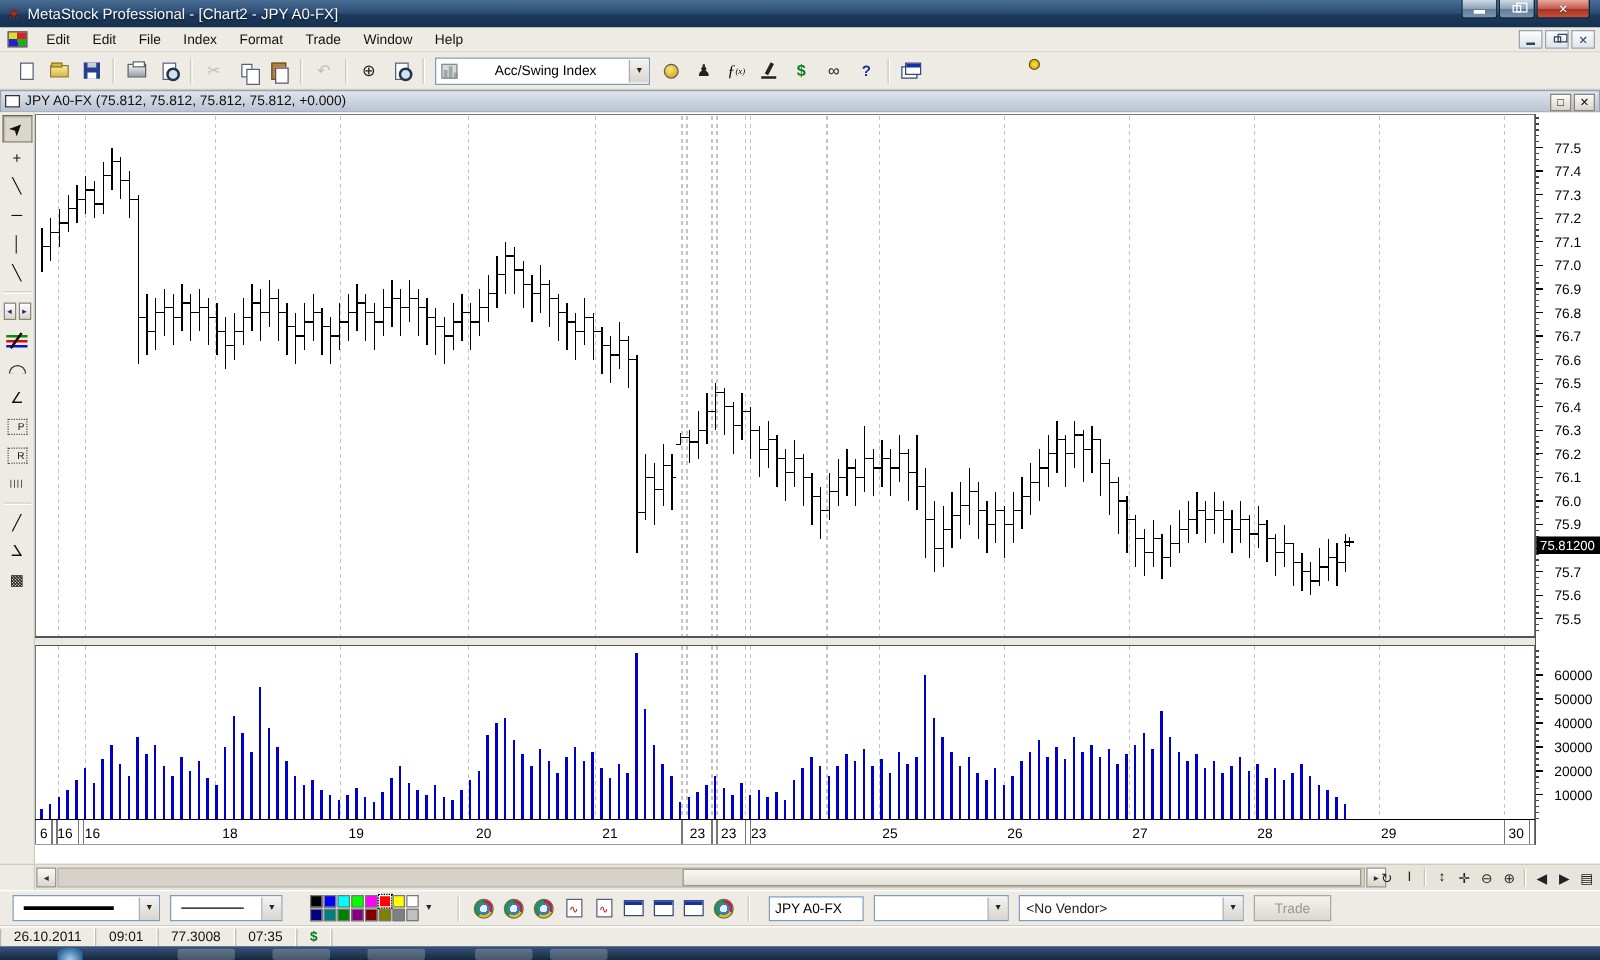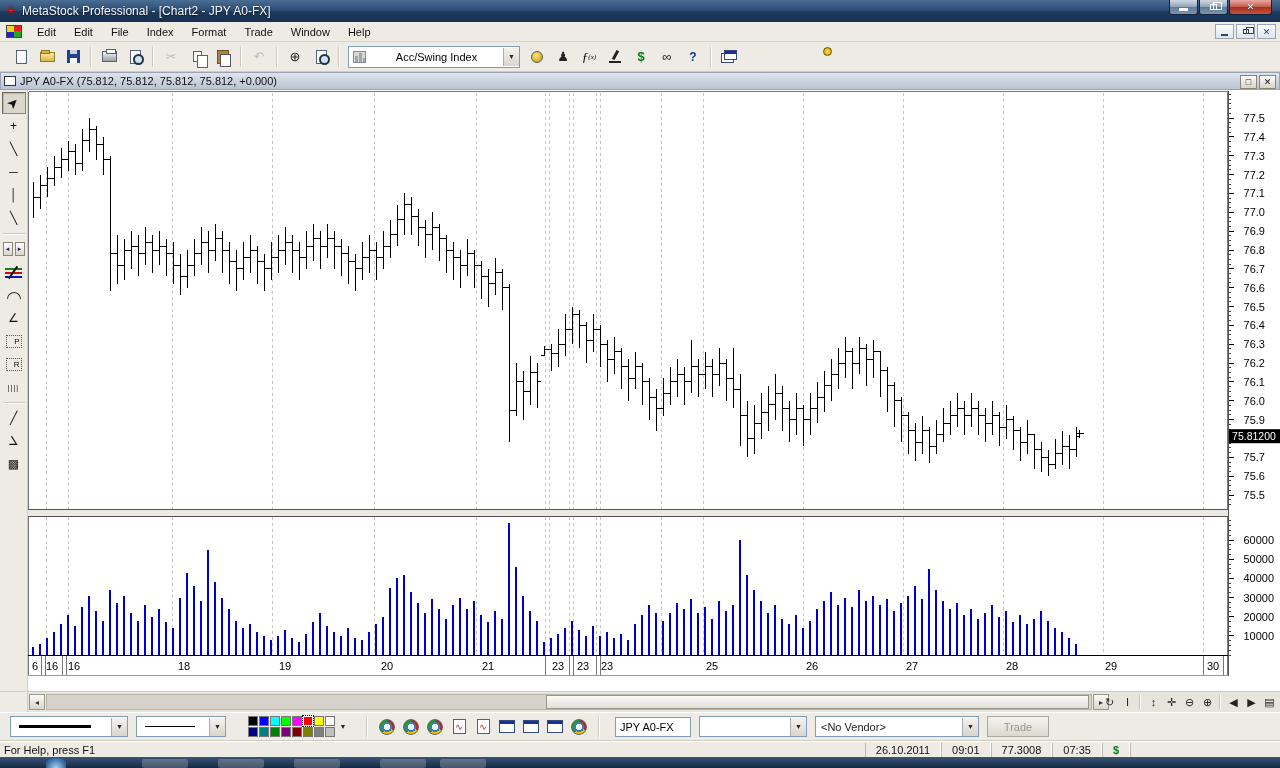--- a/index.html
+++ b/index.html
@@ -517,29 +517,28 @@
         </button>
       </span>
     <span class="bt-sep"></span>
     <div class="sym-box">
       <span>JPY A0-FX</span>
     </div>
     <div class="vendor-combo" style="width:108px">
       <span class="cval"></span>
       <span class="combo-arrow">▼</span>
     </div>
-    <div class="vendor-combo" style="width:164px">
+    <div class="vendor-combo" style="width:180px">
       <span class="cval">&lt;No Vendor&gt;</span>
       <span class="combo-arrow">▼</span>
     </div>
     <button class="trade-btn">Trade</button>
   </div>
 
   <div class="statusbar">
-    <span class="sb-help">For Help, press F1</span>
     <span class="sb-cell">26.10.2011</span>
     <span class="sb-cell">09:01</span>
     <span class="sb-cell">77.3008</span>
     <span class="sb-cell">07:35</span>
     <span class="sb-cell curr">$</span>
     <span class="sb-tail"></span>
   </div>
 
   <div class="taskbar">
     <div class="orb"></div>

